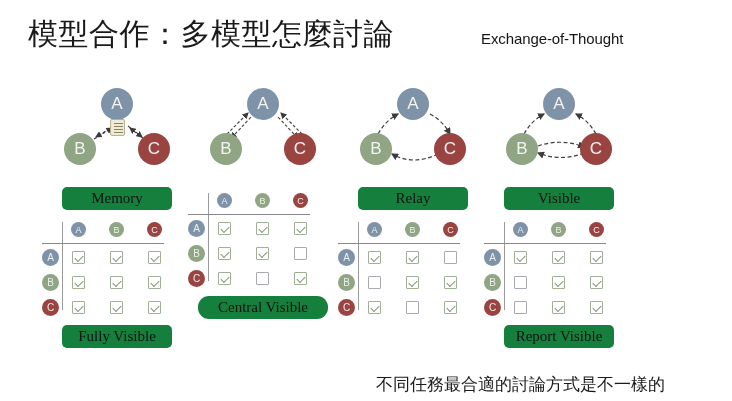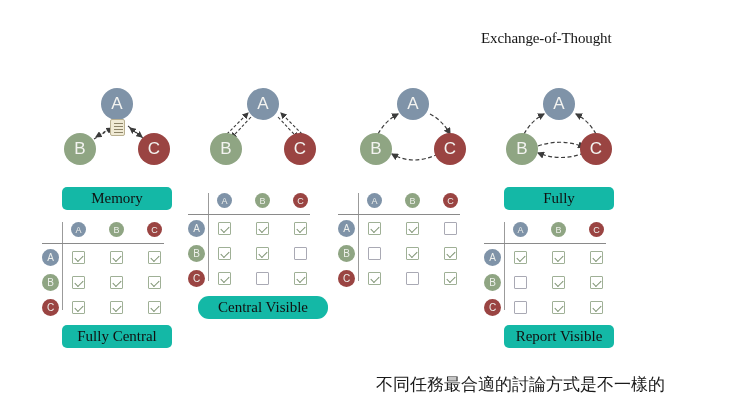--- a/index.html
+++ b/index.html
@@ -16,21 +16,21 @@
   
   .header { position:absolute; left:0; top:0; width:732px; height:86px; }
   .title {
     position:absolute; left:28px; top:14px;
     font-family:"DejaVu Sans", sans-serif;
     font-size:30px; font-weight:400; color:#1a1a1a;
     letter-spacing:0.5px; white-space:nowrap;
   }
   .ref-block { position:absolute; left:481px; top:30px; }
   .ref-title {
-    font-family:Liberation Serif, serif;
+    font-family:Liberation Sans, sans-serif;
     font-size:15px; font-weight:400; color:#141414;
     letter-spacing:-0.1px; white-space:nowrap;
   }
   .ref-url {
     font-family:"Liberation Sans", sans-serif;
     font-size:11.5px; font-weight:400; color:#141414;
     margin-top:3px; letter-spacing:-0.1px; white-space:nowrap;
   }
 
   
@@ -70,21 +70,21 @@
   .mem-icon::before {
     content:""; position:absolute; left:3px; top:3px;
     width:9px; height:11px;
     background:
       repeating-linear-gradient(to bottom,#8d8468 0 1px,transparent 1px 3px);
   }
 
   
   .pill {
     margin:0 auto; margin-top:6px;
-    background:#14b8a6; border-radius:5px;
+    background:#15803d; border-radius:5px;
     font-family:"Liberation Serif", serif;
     font-size:15px; color:#111; text-align:center;
     padding:3px 0; width:110px;
     display:block;
   }
   .pill.wide { width:130px;border-radius:11px; }
 
   
   .matrix { position:relative; width:170px; height:98px; margin-top:11px; }
   .mx-inner { position:absolute; left:8px; top:0; width:150px; height:98px; }
@@ -135,20 +135,21 @@
     font-size:12px; color:#cfcfcf; white-space:nowrap;
     letter-spacing:1px;
   }
 </style>
 </head>
 <body>
 
 <div class="slide">
 
   <div class="header">
+    <div class="title">模型合作：多模型怎麼討論</div>
     <div class="ref-block">
       <div class="ref-title">Exchange-of-Thought</div>
     </div>
   </div>
 
   <div class="columns">
 
     <div class="col col-0">
       <div class="graph">
         <svg width="170" height="95">
@@ -186,21 +187,21 @@
           <div class="cell checked" style="left:70px;top:30px;"></div>
           <div class="cell checked" style="left:108px;top:30px;"></div>
           <div class="cell checked" style="left:32px;top:55px;"></div>
           <div class="cell checked" style="left:70px;top:55px;"></div>
           <div class="cell checked" style="left:108px;top:55px;"></div>
           <div class="cell checked" style="left:32px;top:80px;"></div>
           <div class="cell checked" style="left:70px;top:80px;"></div>
           <div class="cell checked" style="left:108px;top:80px;"></div>
         </div>
       </div>
-      <div class="pill">Fully Central</div>
+      <div class="pill">Fully Visible</div>
     </div>
 
     <div class="col col-1">
       <div class="graph">
         <svg width="170" height="95">
           <defs>
             <marker id="ah1" markerWidth="6" markerHeight="6" refX="5" refY="3" orient="auto">
               <path d="M0,0 L6,3 L0,6 z" fill="#3b3b3b"></path>
             </marker>
           </defs>
@@ -250,20 +251,21 @@
           <g stroke="#3b3b3b" stroke-width="1.2" fill="none" stroke-dasharray="4,2.5">
             <path d="M50,48 Q58,34 70,28" marker-end="url(#ah2)"></path>
             <path d="M102,28 Q114,34 122,48" marker-end="url(#ah2)"></path>
             <path d="M110,68 Q85,80 64,68" marker-end="url(#ah2)"></path>
           </g>
         </svg>
         <div class="node n-a pos-a">A</div>
         <div class="node n-b pos-b">B</div>
         <div class="node n-c pos-c">C</div>
       </div>
+      <div class="pill">Relay</div>
       <div class="matrix">
         <div class="mx-inner">
           <div class="vline"></div>
           <div class="hline"></div>
           <div class="hdr-circle c-a" style="left:31px;top:1px;">A</div>
           <div class="hdr-circle c-b" style="left:69px;top:1px;">B</div>
           <div class="hdr-circle c-c" style="left:107px;top:1px;">C</div>
           <div class="row-circle c-a" style="left:2px;top:28px;">A</div>
           <div class="row-circle c-b" style="left:2px;top:53px;">B</div>
           <div class="row-circle c-c" style="left:2px;top:78px;">C</div>
@@ -292,21 +294,21 @@
             <path d="M50,48 Q58,34 70,28" marker-end="url(#ah3)"></path>
             <path d="M122,48 Q114,34 102,28" marker-end="url(#ah3)"></path>
             <path d="M64,60 Q87,52 110,61" marker-end="url(#ah3)"></path>
             <path d="M110,67 Q87,76 64,67" marker-end="url(#ah3)"></path>
           </g>
         </svg>
         <div class="node n-a pos-a">A</div>
         <div class="node n-b pos-b">B</div>
         <div class="node n-c pos-c">C</div>
       </div>
-      <div class="pill">Fully</div>
+      <div class="pill">Visible</div>
       <div class="matrix">
         <div class="mx-inner">
           <div class="vline"></div>
           <div class="hline"></div>
           <div class="hdr-circle c-a" style="left:31px;top:1px;">A</div>
           <div class="hdr-circle c-b" style="left:69px;top:1px;">B</div>
           <div class="hdr-circle c-c" style="left:107px;top:1px;">C</div>
           <div class="row-circle c-a" style="left:2px;top:28px;">A</div>
           <div class="row-circle c-b" style="left:2px;top:53px;">B</div>
           <div class="row-circle c-c" style="left:2px;top:78px;">C</div>

